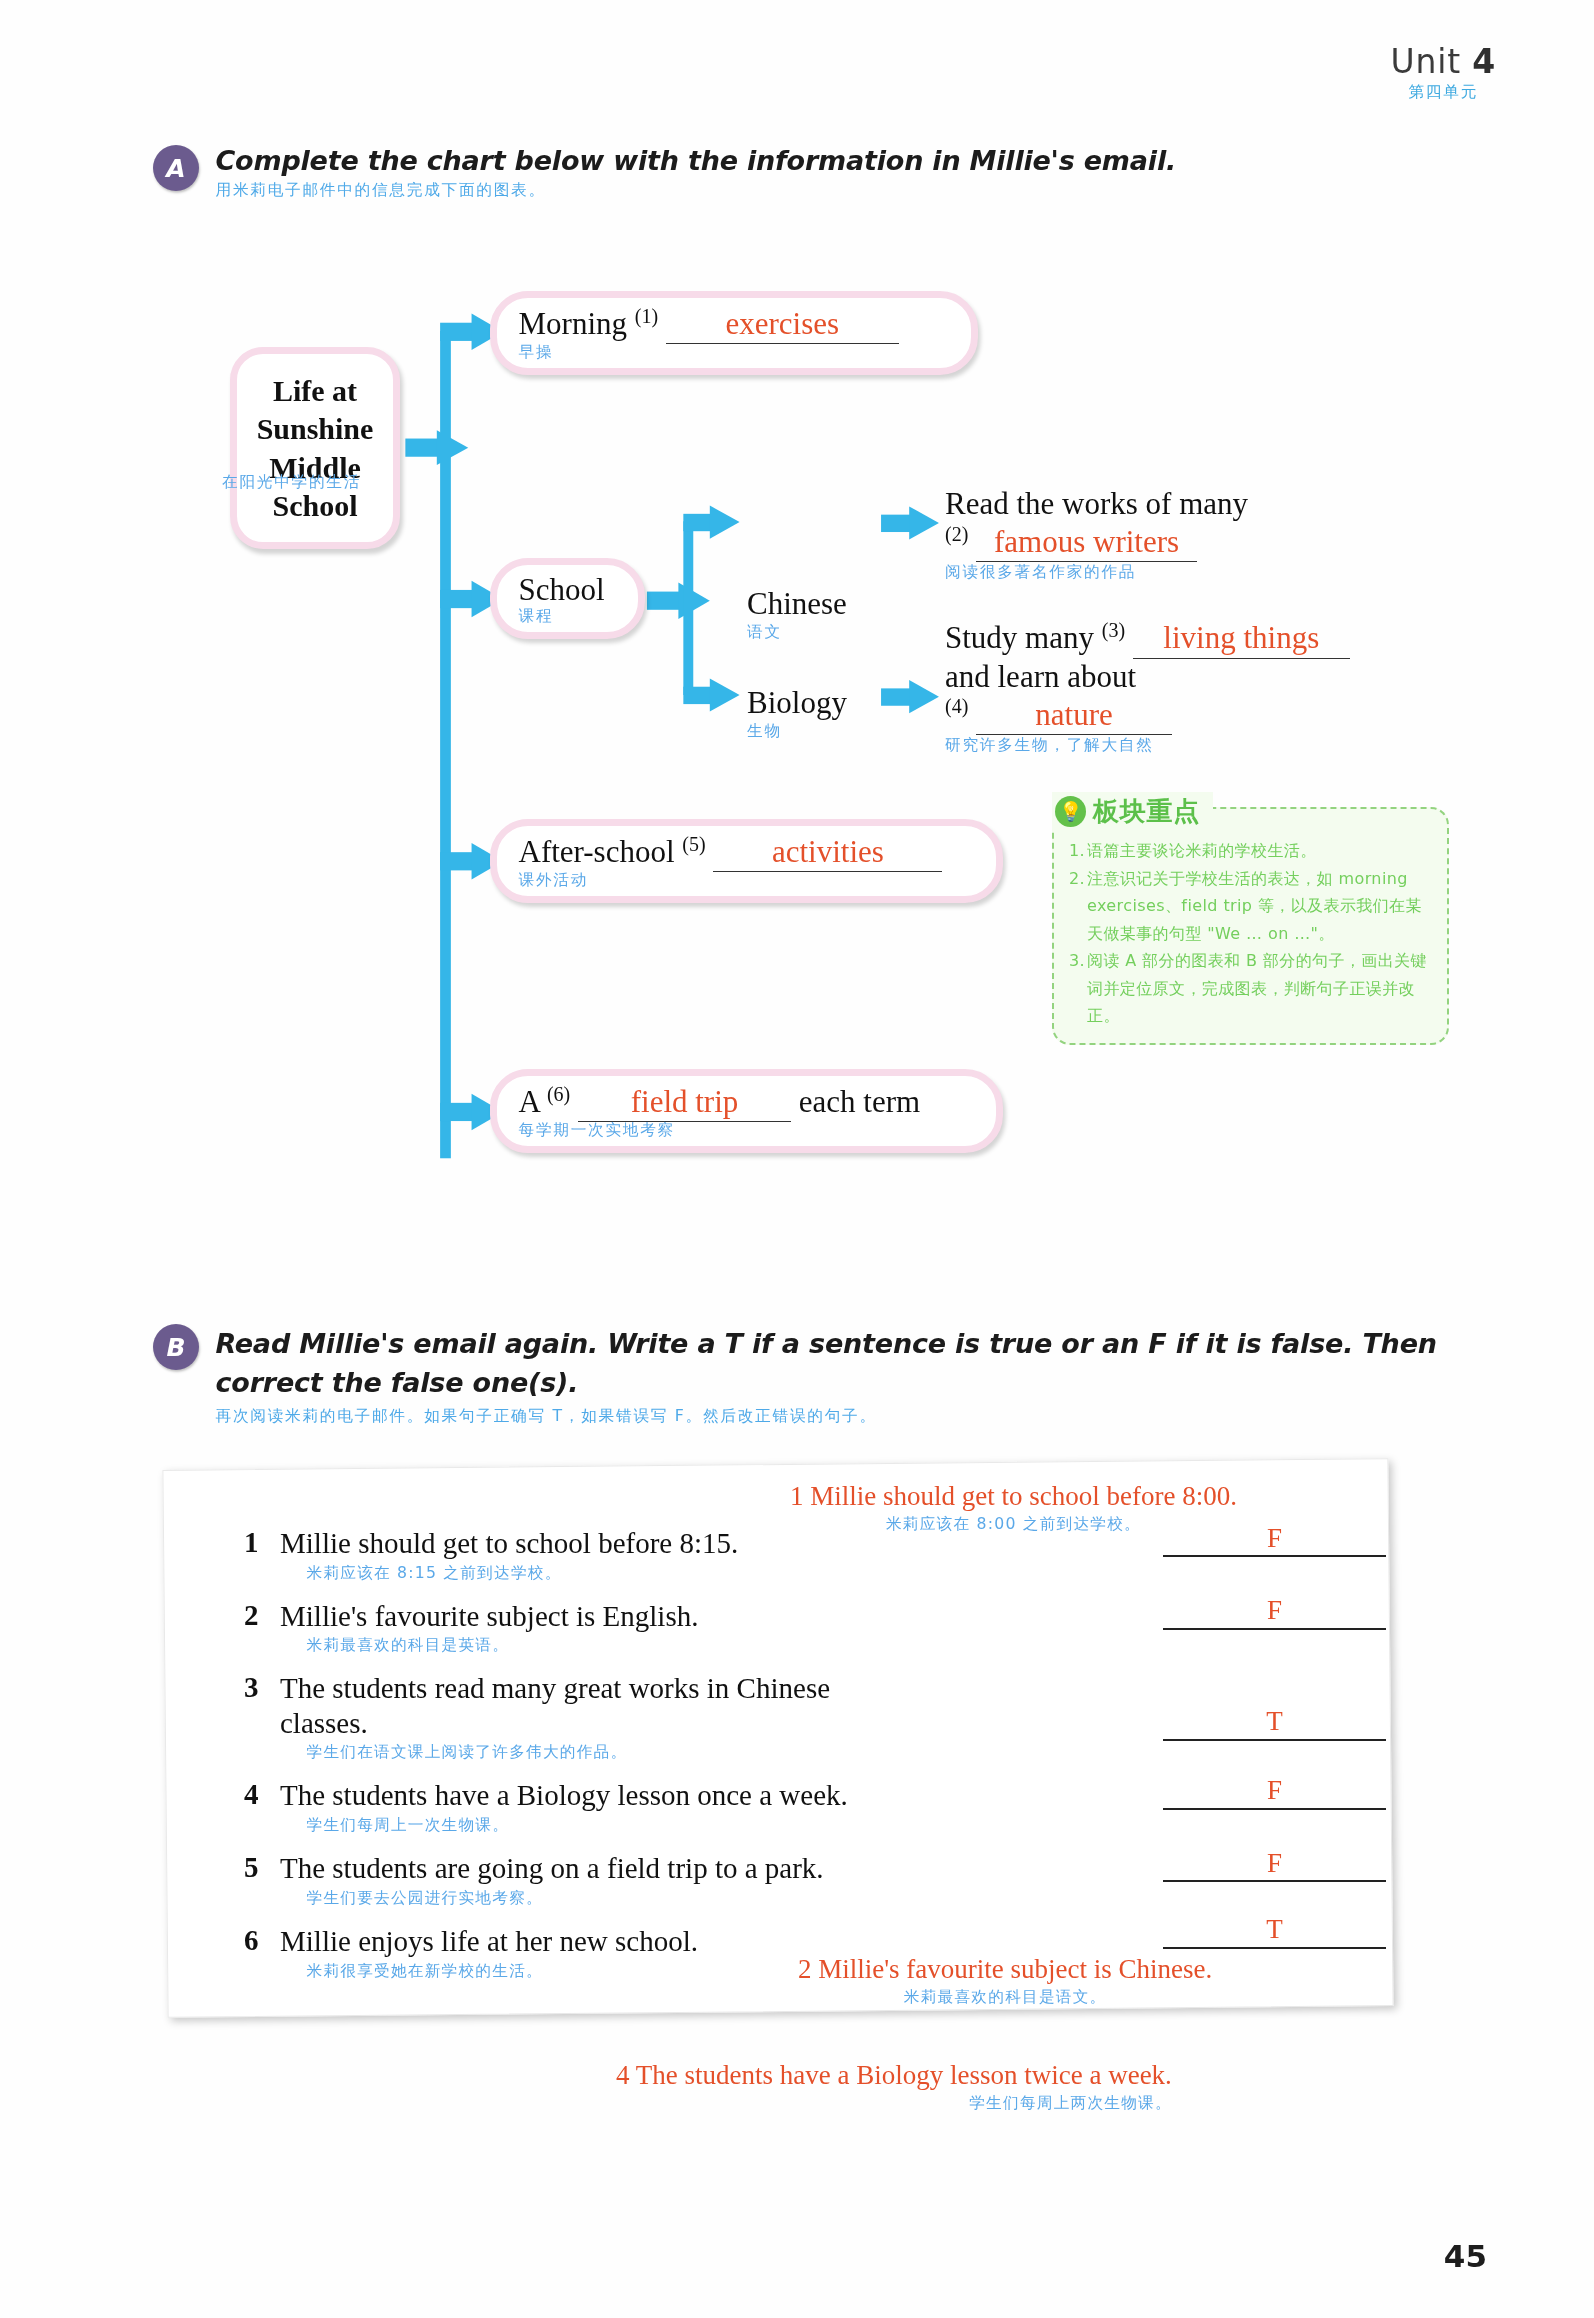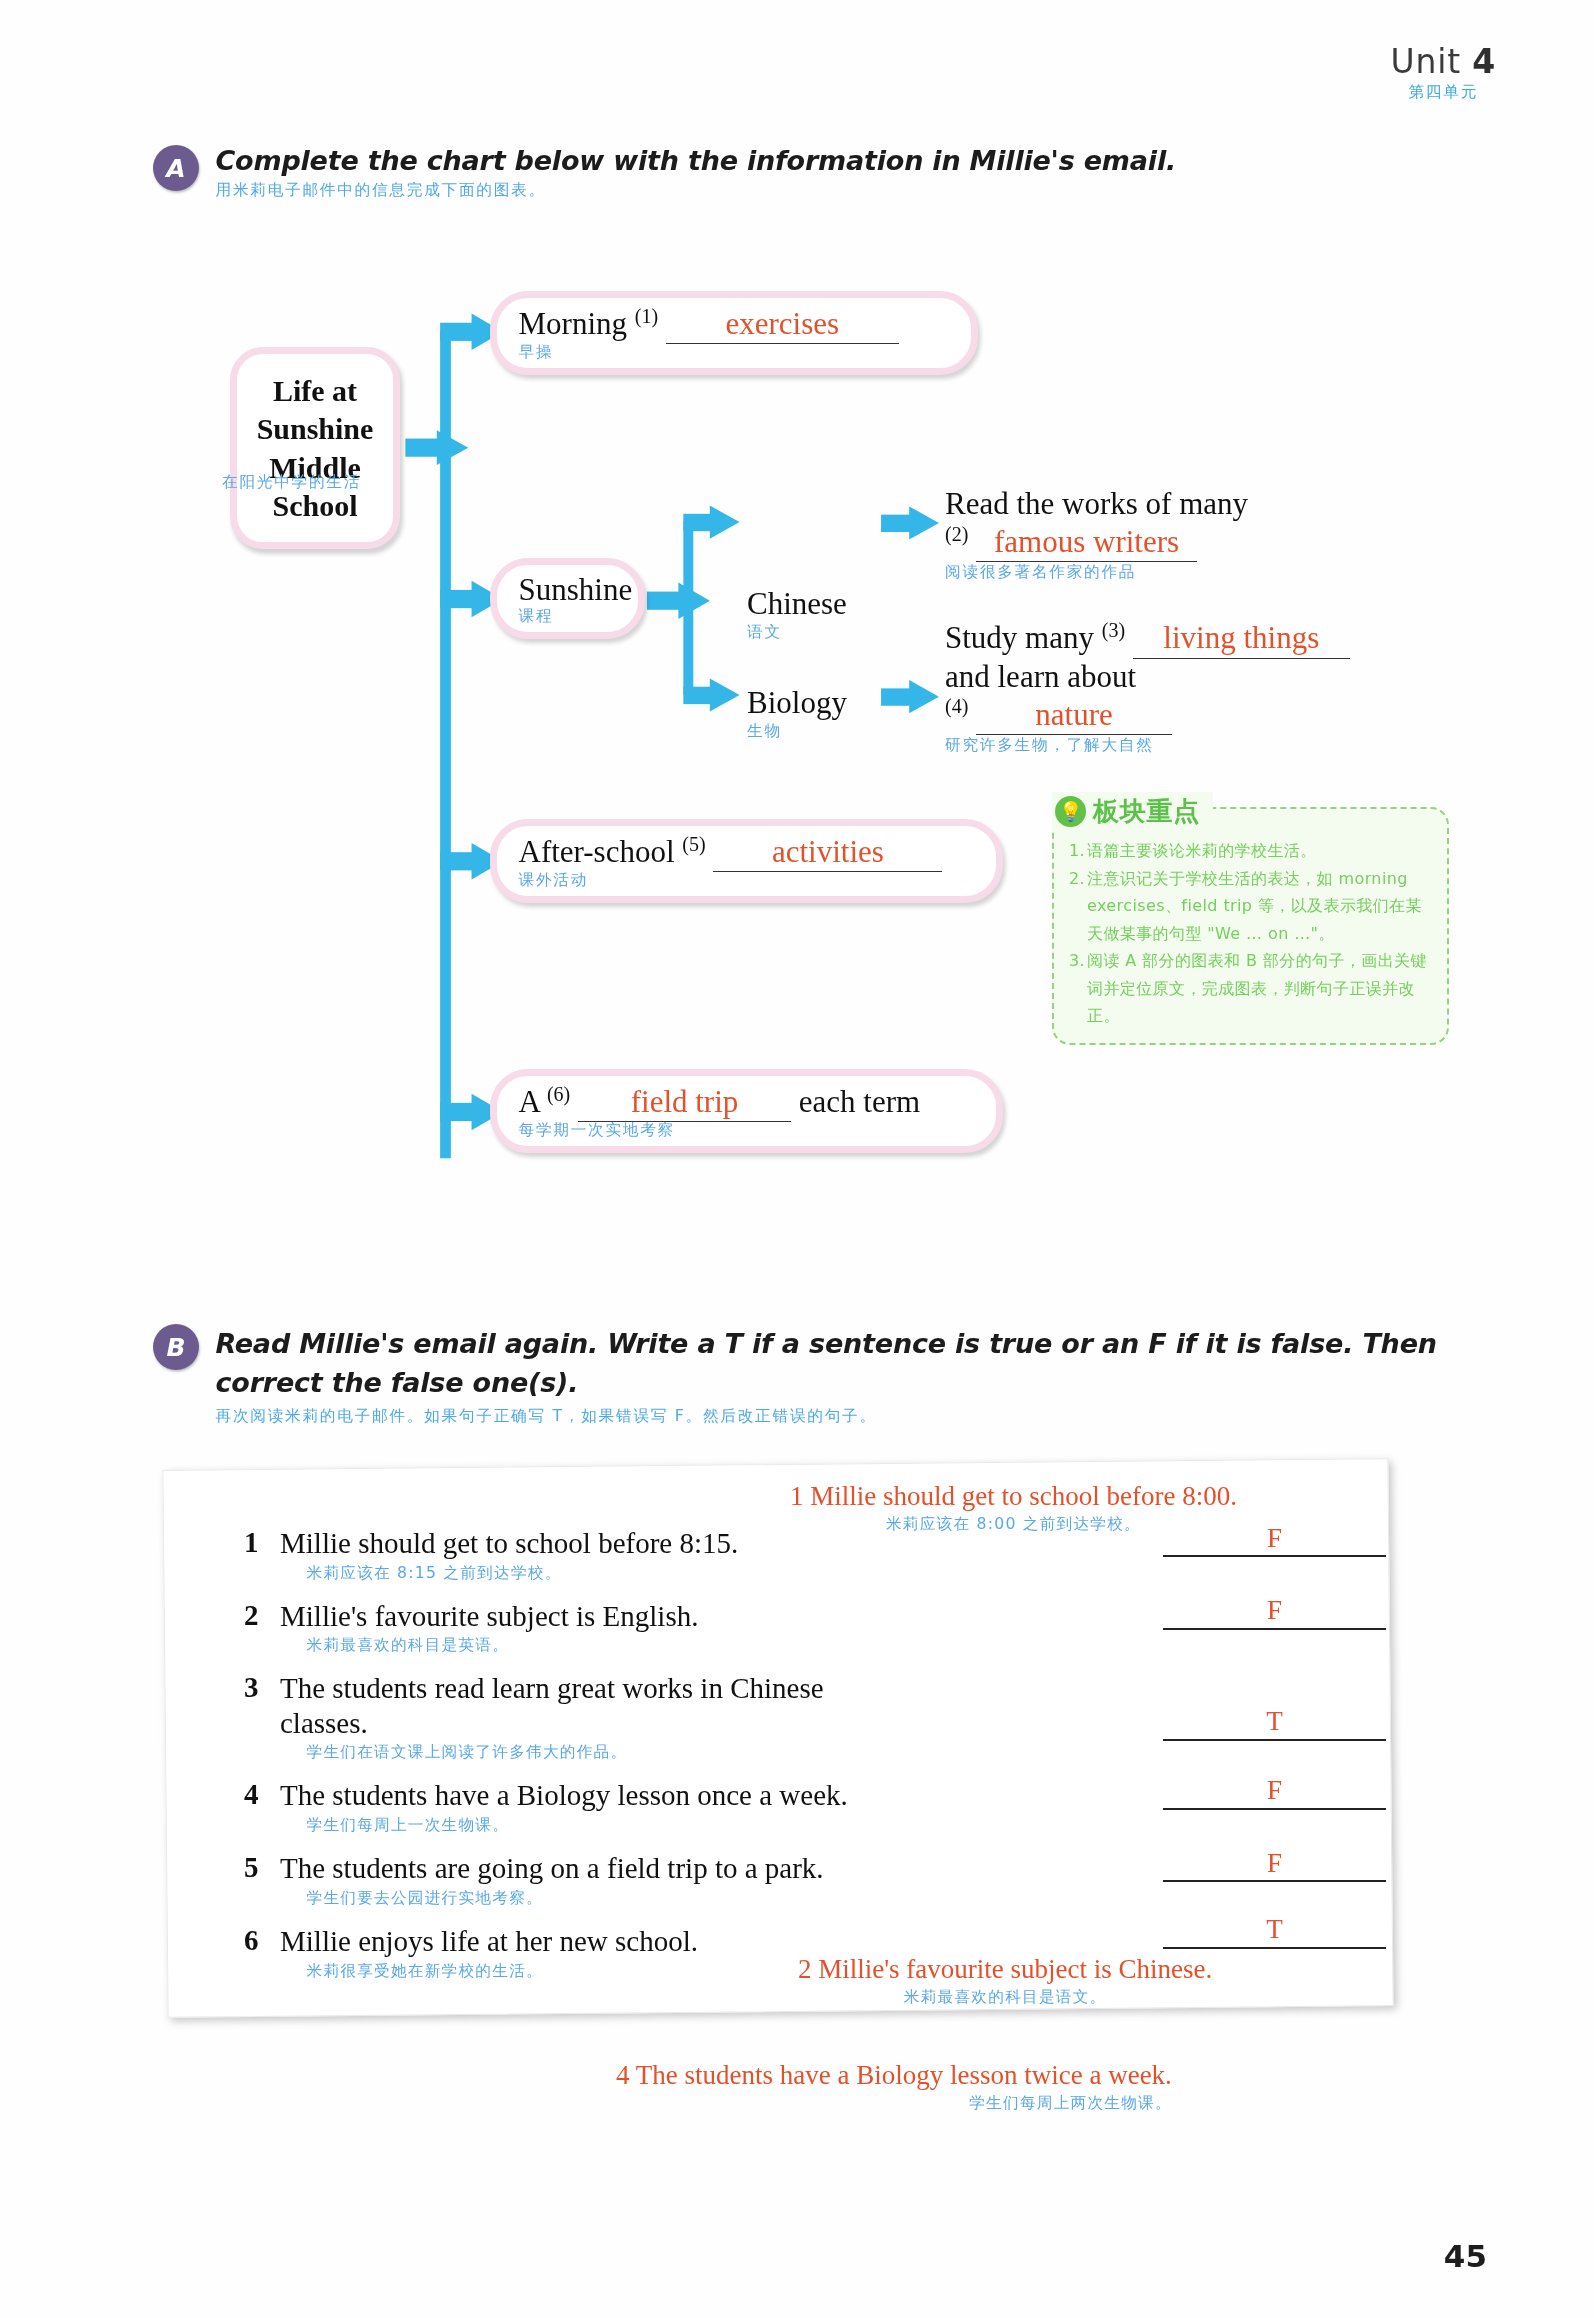--- a/index.html
+++ b/index.html
@@ -386,21 +386,21 @@
     <div class="node" id="node-morning">
       <div class="en">
         <span>Morning</span>
         <span class="sup">(1)</span>
         <span class="blank" style="width:223px">exercises</span>
       </div>
       <div class="cn">早操</div>
     </div>
 
     <div class="node" id="node-lessons">
-      <div class="en">Sunshine</div>
+      <div class="en">School</div>
       <div class="cn">课程</div>
     </div>
 
     <div class="plain-branch" id="branch-chinese">
       <div class="en">Chinese</div>
       <div class="cn">语文</div>
     </div>
 
     <div class="plain-branch" id="branch-biology">
       <div class="en">Biology</div>
@@ -495,21 +495,21 @@
       <div class="qbody">
         <div class="qen" style="max-width:678px">Millie's favourite subject is English.</div>
         <div class="qcn">米莉最喜欢的科目是英语。</div>
       </div>
       <div class="ansline" style="top:-3.3px">F</div>
     </div>
 
     <div class="q" style="margin-top:15px">
       <div class="qnum">3</div>
       <div class="qbody">
-        <div class="qen" style="max-width:612px">The students read learn great works in Chinese classes.</div>
+        <div class="qen" style="max-width:612px">The students read many great works in Chinese classes.</div>
         <div class="qcn">学生们在语文课上阅读了许多伟大的作品。</div>
       </div>
       <div class="ansline" style="top:35px">T</div>
     </div>
 
     <div class="q" style="margin-top:15px">
       <div class="qnum">4</div>
       <div class="qbody">
         <div class="qen" style="max-width:728px">The students have a Biology lesson once a week.</div>
         <div class="qcn">学生们每周上一次生物课。</div>

